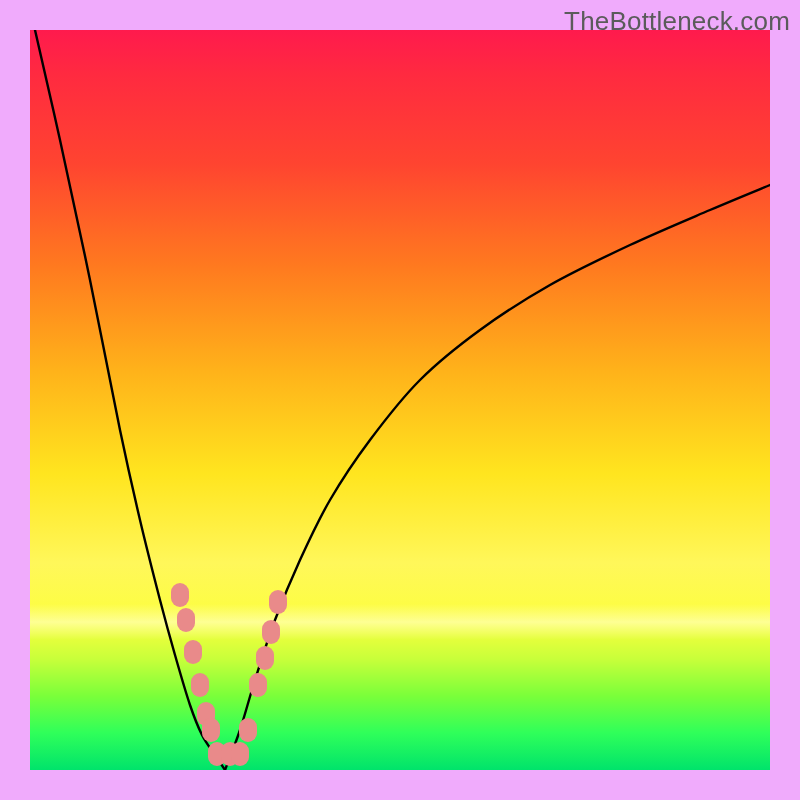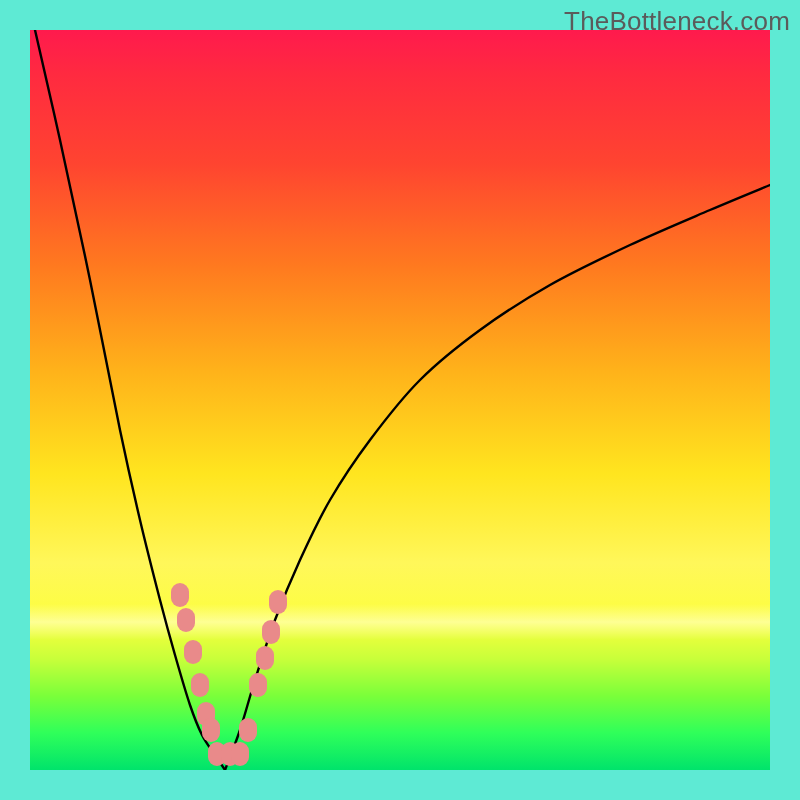--- a/index.html
+++ b/index.html
@@ -10,21 +10,21 @@
     background: #000;
     overflow: hidden;
     font-family: Arial, Helvetica, sans-serif;
   }
   .frame {
     position: absolute;
     top: 0;
     left: 0;
     width: 800px;
     height: 800px;
-    background: #5eead4;
+    background: #f0abfc;
   }
   .plot {
     position: absolute;
     top: 30px;
     left: 30px;
     width: 740px;
     height: 740px;
     
     background: linear-gradient(
       to bottom,

